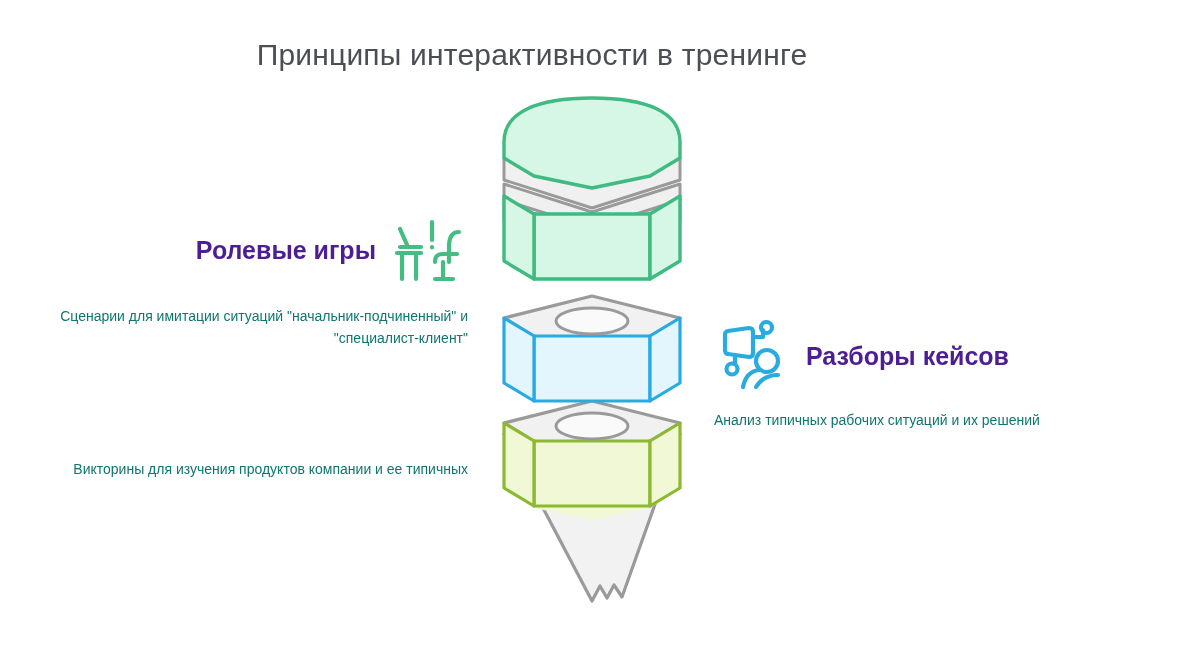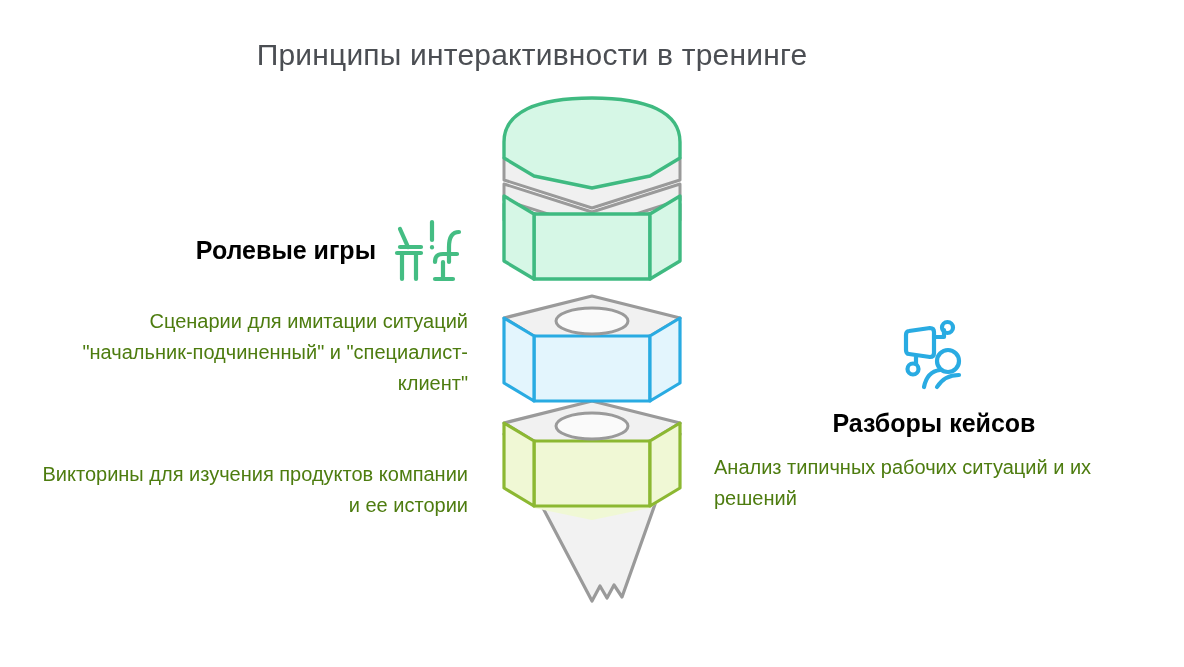--- a/index.html
+++ b/index.html
@@ -38,34 +38,34 @@
 
   
   .block { position: absolute; }
 
   .block .head-row {
     display: flex;
     align-items: center;
     gap: 14px;
   }
   .block.right-text .head-row { justify-content: flex-end; }
-  .block.left-text .head-row { justify-content: flex-start; flex-direction: column; }
+  .block.left-text .head-row { justify-content: flex-start; }
 
   .heading {
     font-size: 25px;
     font-weight: bold;
-    color: #000000;
+    color: #4c1d95;
     white-space: nowrap;
     line-height: 1.1;
   }
 
   .desc {
-    font-size: 20px;
+    font-size: 14px;
     line-height: 1.55;
-    color: #4d7c0f;
+    color: #0f766e;
     margin-top: 16px;
   }
   .block.right-text .desc { text-align: right; }
   .block.left-text  .desc { text-align: left; margin-top: 14px; }
 
   .icon-wrap {
     width: 78px;
     height: 78px;
     flex: 0 0 78px;
     display: flex;
@@ -151,21 +151,21 @@
           <path d="M 44 49 C 44 42 48 41 52 41 L 66 41"></path>
           <path d="M 52 49 L 52 66"></path>
           <path d="M 44 66 L 62 66"></path>
         </svg>
       </div>
     </div>
     <div class="desc">Сценарии для имитации ситуаций "начальник-подчиненный" и "специалист-клиент"</div>
   </div>
 
   <div class="block right-text" id="block-quizzes">
-    <div class="desc">Викторины для изучения продуктов компании и ее истории</div>
+    <div class="desc">Викторины для изучения продуктов компании и ее типичных</div>
   </div>
 
   <div class="block left-text" id="block-cases">
     <div class="head-row">
       <div class="icon-wrap">
         <svg width="76" height="76" viewBox="0 0 76 76" xmlns="http://www.w3.org/2000/svg" fill="none" stroke="#29abe2" stroke-width="4.2" stroke-linecap="round" stroke-linejoin="round">
 
           <path d="M 13 12 L 34 9 C 36 9 38 10 38 13 L 38 34 C 38 37 36 38 34 38 L 13 35
                    C 11 35 10 33 10 31 L 10 16 C 10 14 11 12 13 12 Z"></path>
 

